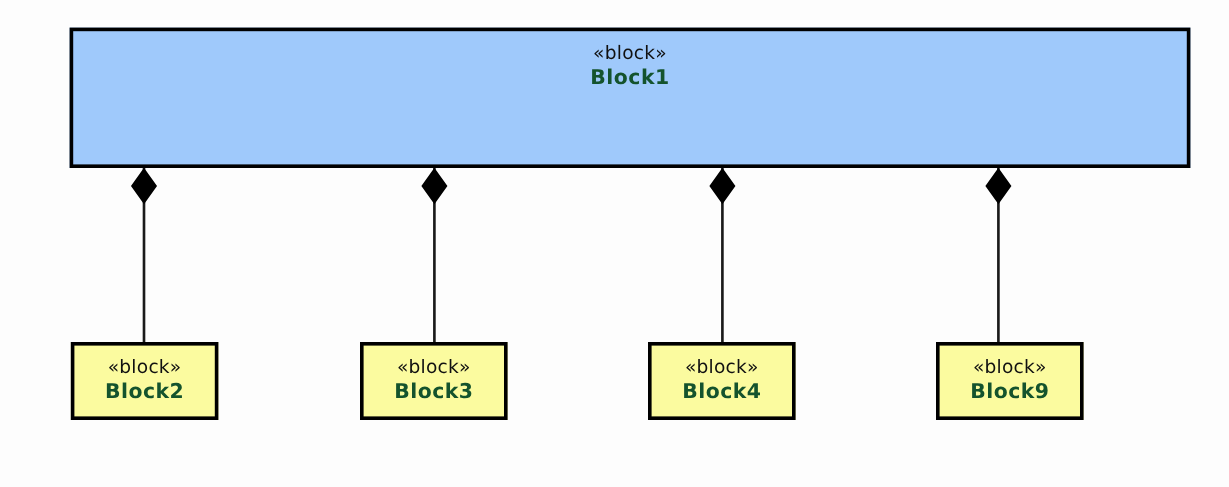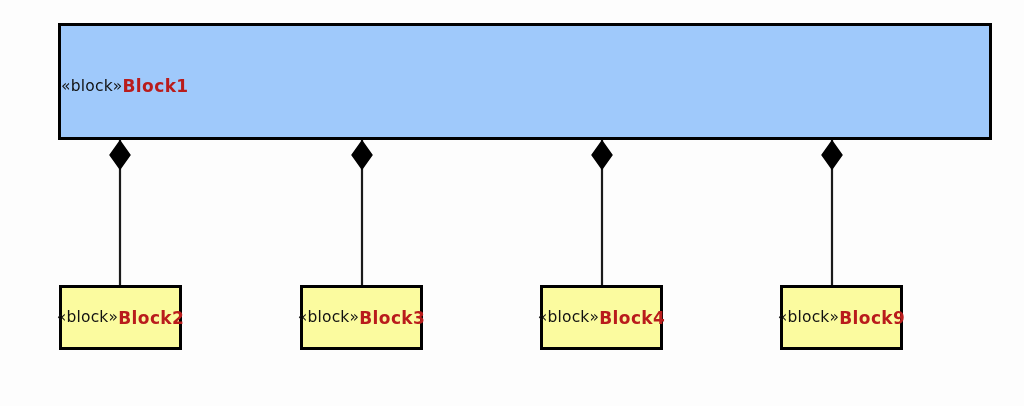--- a/index.html
+++ b/index.html
@@ -26,21 +26,21 @@
     top: 0;
     width: 1024px;
     height: 406px;
     pointer-events: none;
   }
   .block-node {
     position: absolute;
     box-sizing: border-box;
     border: 3px solid #000000;
     display: flex;
-    flex-direction: row;
+    flex-direction: column;
     align-items: center;
     text-align: center;
     line-height: 1.22;
   }
   .block-node.parent-block {
     background: #9fc9fb;
     justify-content: flex-start;
     padding-top: 9px;
   }
   .block-node.child-block {
@@ -50,21 +50,21 @@
   .stereotype-label {
     font-size: 15.5px;
     font-weight: 400;
     color: #111111;
     letter-spacing: 0.2px;
     white-space: nowrap;
   }
   .block-name-label {
     font-size: 17px;
     font-weight: bold;
-    color: #b91c1c;
+    color: #14532d;
     letter-spacing: 0.4px;
     white-space: nowrap;
     margin-top: 1px;
   }
 </style>
 </head>
 <body>
 
 <div id="diagram-canvas">
 

